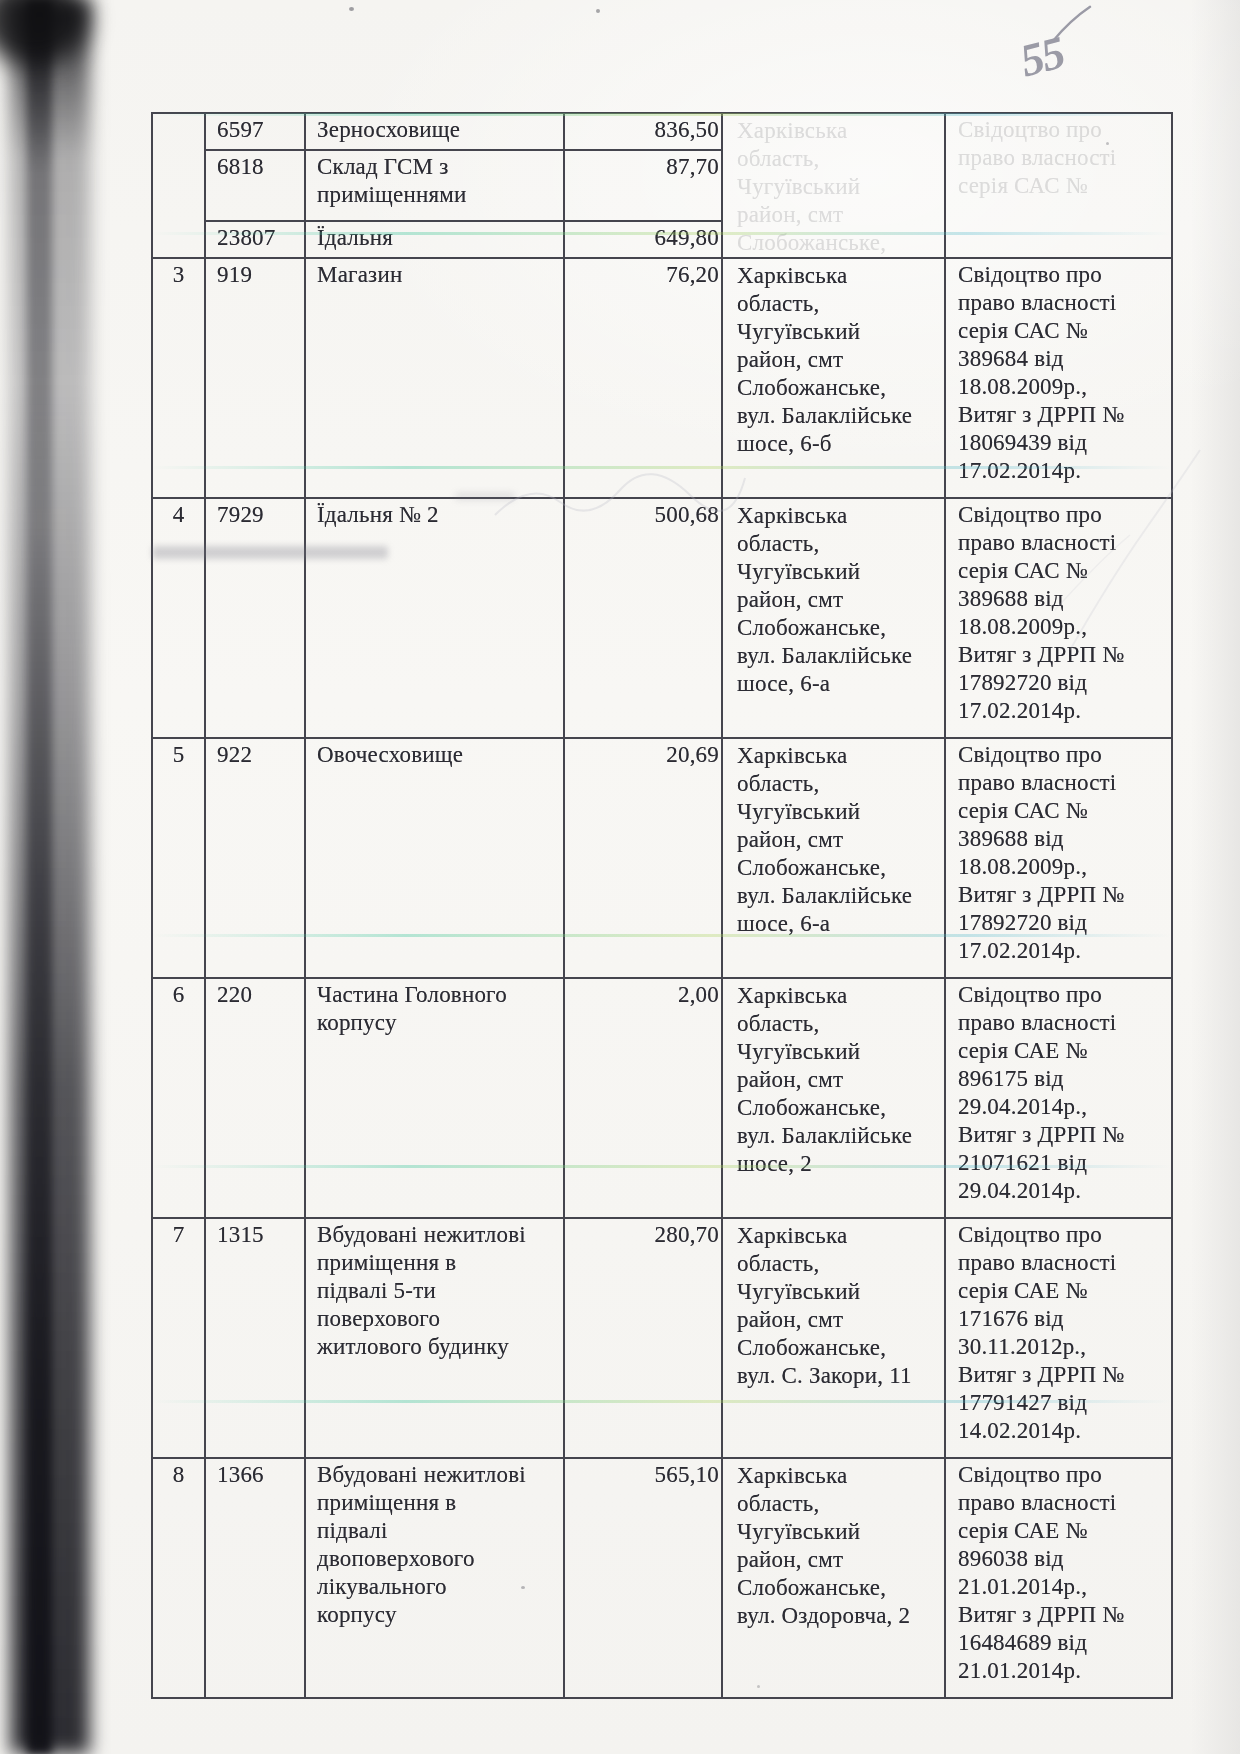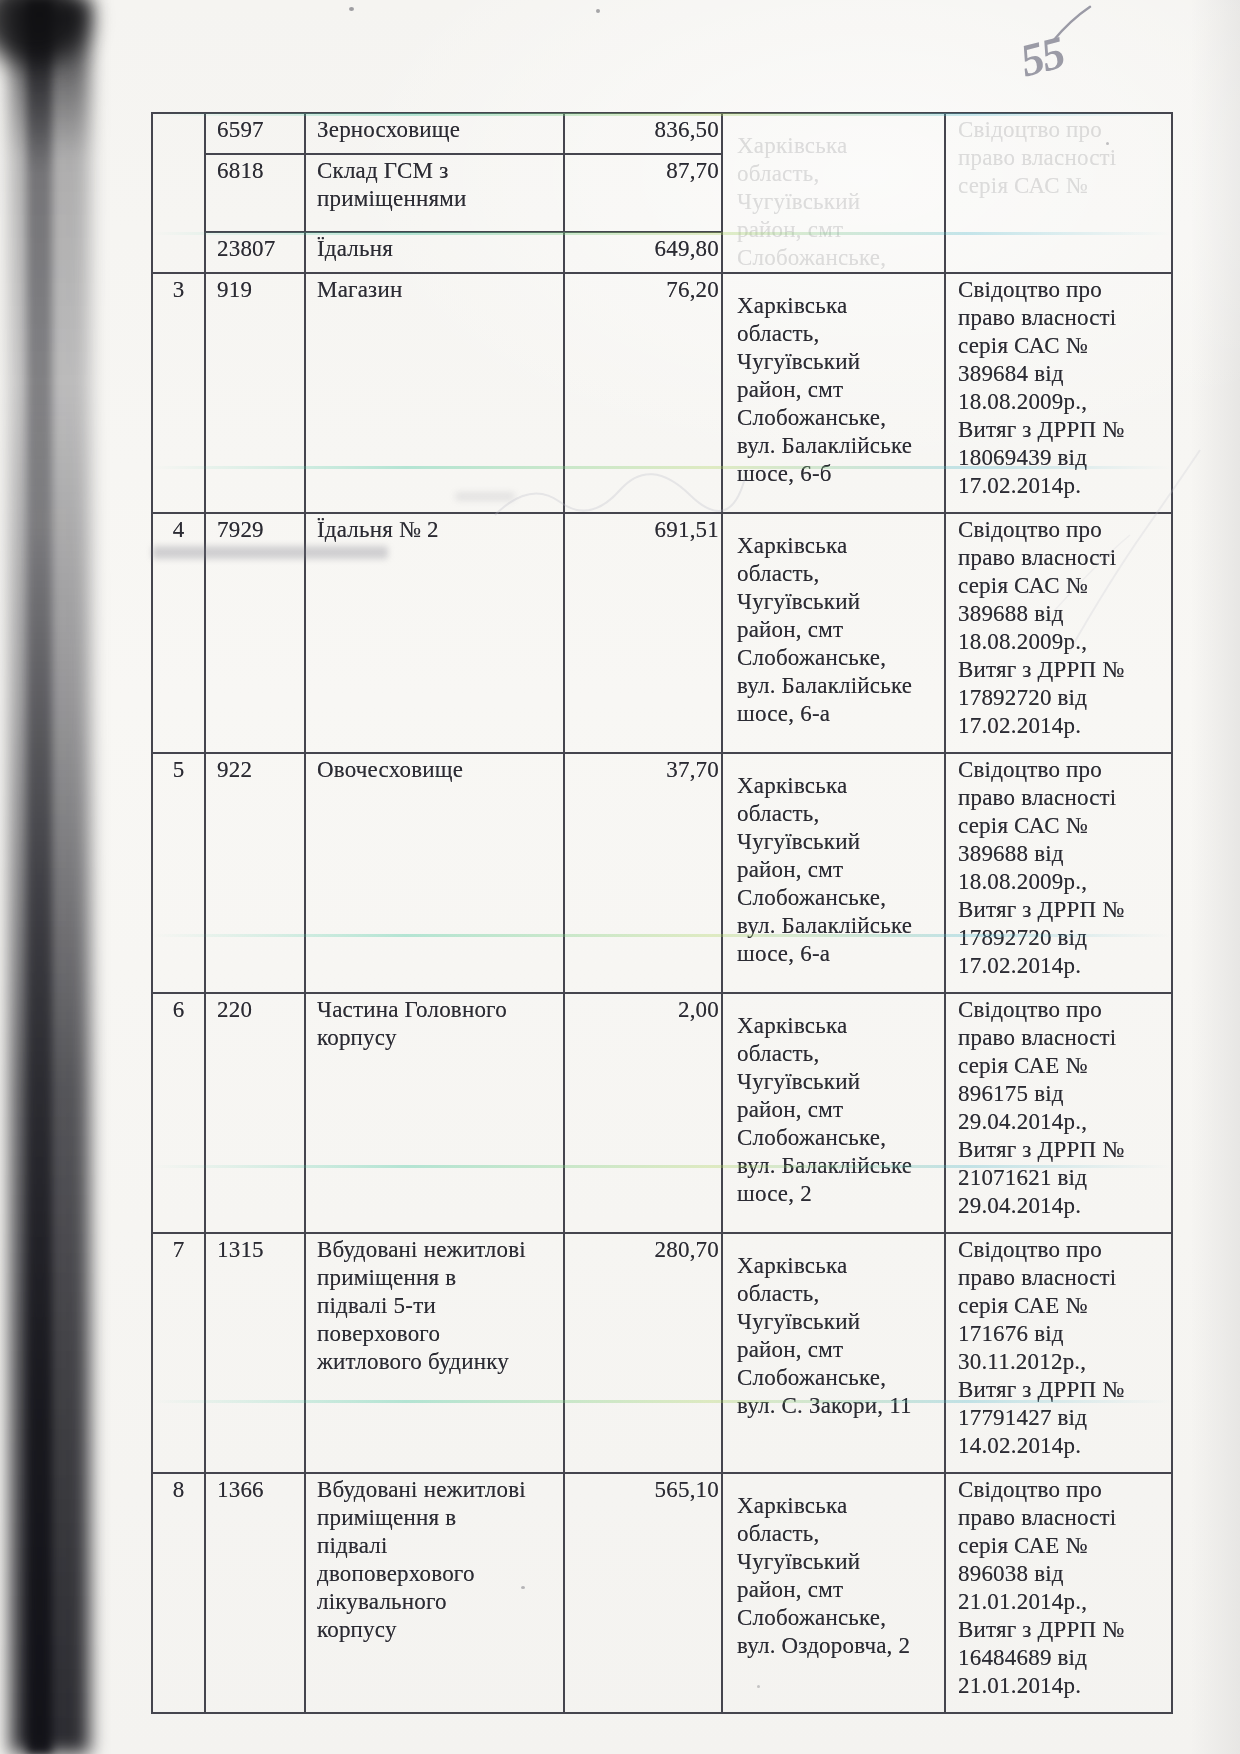--- a/index.html
+++ b/index.html
@@ -37,21 +37,21 @@
   .doc-table-wrap{position:absolute;left:151px;top:112px;border-radius:20px;}
   table{border-collapse:collapse;table-layout:fixed;width:1020px;}
   td{border:2px solid #45454e;vertical-align:top;
      font-size:23px;line-height:28px;white-space:pre-line;
      letter-spacing:.2px;color:#2b2b33;
      text-shadow:0 0 .6px rgba(40,40,50,.55);}
   td.c-num{text-align:center;padding-top:2px;}
   td.c-id{padding:2px 4px 0 11px;}
   td.c-name{padding:2px 24px 0 11px;}
   td.c-area{text-align:right;padding:2px 2px 0 4px;}
-  td.c-loc{padding:18px 6px 0 14px;}
+  td.c-loc{padding:3px 6px 0 14px;}
   td.c-doc{padding:2px 2px 12px 12px;}
   td.faded{opacity:.14;filter:blur(.6px);}
 
   
   .fringe{position:absolute;left:151px;width:1020px;height:3px;pointer-events:none;
     background:linear-gradient(to right, rgba(0,0,0,0), rgba(70,200,160,.38) 25%, rgba(170,210,90,.32) 55%, rgba(70,180,200,.3) 80%, rgba(0,0,0,0));}
 
   
   .speck{position:absolute;border-radius:50%;background:#55555e;}
   .bleed-bar{position:absolute;background:rgba(120,120,132,.3);filter:blur(3px);border-radius:4px;}
@@ -127,42 +127,42 @@
 389684 від
 18.08.2009р.,
 Витяг з ДРРП №
 18069439 від
 17.02.2014р.</td>
     </tr>
     <tr style="height:232px">
       <td class="c-num">4</td>
       <td class="c-id">7929</td>
       <td class="c-name">Їдальня № 2</td>
-      <td class="c-area">691,51</td>
+      <td class="c-area">500,68</td>
       <td class="c-loc">Харківська
 область,
 Чугуївський
 район, смт
 Слобожанське,
 вул. Балаклійське
 шосе, 6-а</td>
       <td class="c-doc">Свідоцтво про
 право власності
 серія САС №
 389688 від
 18.08.2009р.,
 Витяг з ДРРП №
 17892720 від
 17.02.2014р.</td>
     </tr>
     <tr style="height:236px">
       <td class="c-num">5</td>
       <td class="c-id">922</td>
       <td class="c-name">Овочесховище</td>
-      <td class="c-area">37,70</td>
+      <td class="c-area">20,69</td>
       <td class="c-loc">Харківська
 область,
 Чугуївський
 район, смт
 Слобожанське,
 вул. Балаклійське
 шосе, 6-а</td>
       <td class="c-doc">Свідоцтво про
 право власності
 серія САС №

